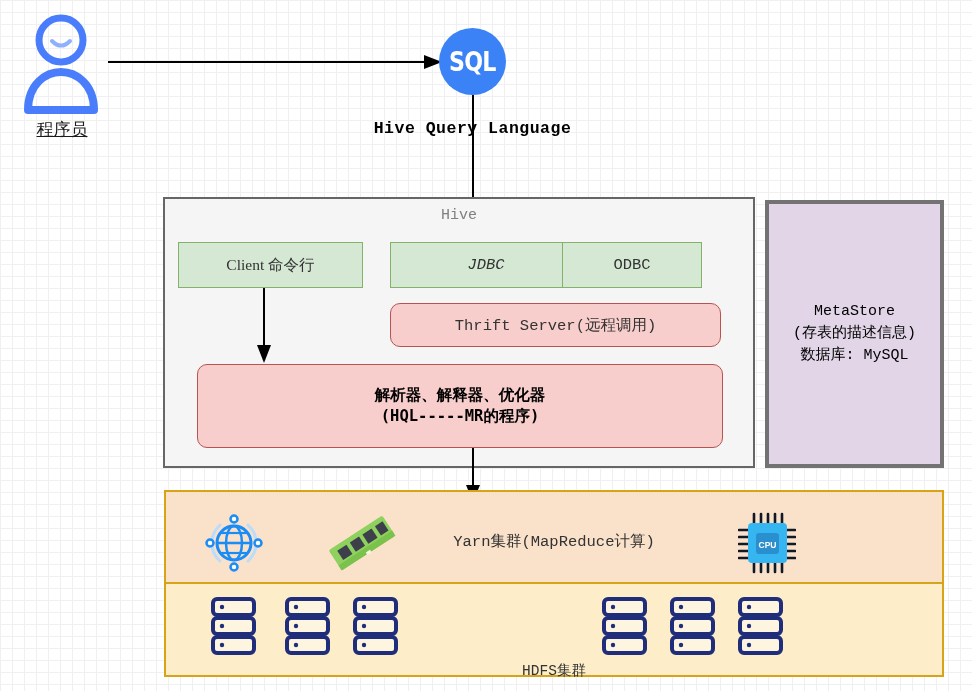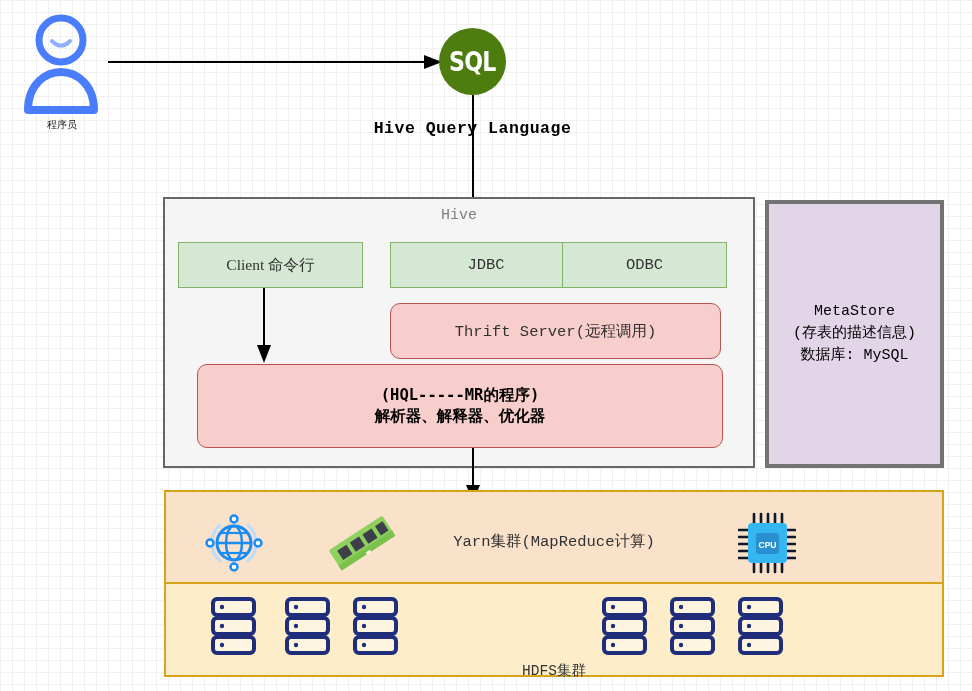--- a/index.html
+++ b/index.html
@@ -30,28 +30,28 @@
   }
 
   .abs { position: absolute; }
 
   
   #person-icon { left: 22px; top: 14px; width: 78px; height: 100px; }
   #person-label {
     left: 10px; top: 118px; width: 104px;
     text-align: center;
     font-family: "DejaVu Sans", "Liberation Sans", sans-serif;
-    font-size: 10px; color: #1a1a1a;
+    font-size: 17px; color: #1a1a1a; text-decoration: underline;
   }
 
   
   #sql-circle {
     left: 439px; top: 28px; width: 67px; height: 67px;
     border-radius: 50%;
-    background: #4d7c0f;
+    background: #3b82f6;
     display: flex; align-items: center; justify-content: center;
   }
   #sql-circle span {
     color: #ffffff;
     font-family: "DejaVu Sans", "Liberation Sans", sans-serif;
     font-weight: bold;
     font-size: 27px;
     letter-spacing: -1px;
     transform: scaleX(0.82);
   }
@@ -72,32 +72,32 @@
     font-size: 15px; color: #808080;
   }
 
   .box-green {
     background: #d5e8d4;
     border: 1px solid #82b366;
     display: flex; align-items: center; justify-content: center;
     font-size: 15.5px; color: #333333;
   }
   #client-box { left: 178px; top: 242px; width: 185px; height: 46px; font-family: Liberation Serif, serif; }
-  #jdbc-box   { left: 390px; top: 242px; width: 192px; height: 46px; }
-  #odbc-box   { left: 562px; top: 242px; width: 165px; height: 46px; }
+  #jdbc-box   { left: 390px; top: 242px; width: 192px; height: 46px; font-style: italic; }
+  #odbc-box   { left: 562px; top: 242px; width: 140px; height: 46px; }
 
   .box-red {
     background: #f8cecc;
     border: 1px solid #b85450;
     border-radius: 10px;
     display: flex; align-items: center; justify-content: center;
     text-align: center;
     color: #333333;
   }
-  #thrift-box { left: 390px; top: 303px; width: 331px; height: 56px; font-size: 15.5px; }
+  #thrift-box { left: 390px; top: 303px; width: 331px; height: 44px; font-size: 15.5px; }
   #driver-box {
     left: 197px; top: 364px; width: 526px; height: 84px;
     flex-direction: column; font-size: 15.5px; font-weight: bold;
     color: #000; line-height: 1.38;
     font-family: "DejaVu Sans Mono", "Liberation Mono", monospace;
   }
 
   
   #metastore-box {
     left: 765px; top: 200px; width: 179px; height: 268px;
@@ -175,22 +175,22 @@
 <div class="abs box-red" id="thrift-box">
   <span>Thrift Server(远程调用)</span>
 </div>
 
 <svg class="abs" style="left:255px;top:288px;width:20px;height:76px;" viewBox="0 0 20 76">
   <line x1="9" y1="0" x2="9" y2="61" stroke="#000" stroke-width="2"></line>
   <polygon points="9,75 2,57 16,57" fill="#000"></polygon>
 </svg>
 
 <div class="abs box-red" id="driver-box">
+  <span>解析器、解释器、优化器</span>
   <span>(HQL-----MR的程序)</span>
-  <span>解析器、解释器、优化器</span>
 </div>
 
 <div class="abs" id="metastore-box">
   <span>MetaStore</span>
   <span>(存表的描述信息)</span>
   <span>数据库: MySQL</span>
 </div>
 
 <svg class="abs" style="left:464px;top:448px;width:20px;height:55px;" viewBox="0 0 20 55">
   <line x1="9" y1="0" x2="9" y2="41" stroke="#000" stroke-width="2"></line>

